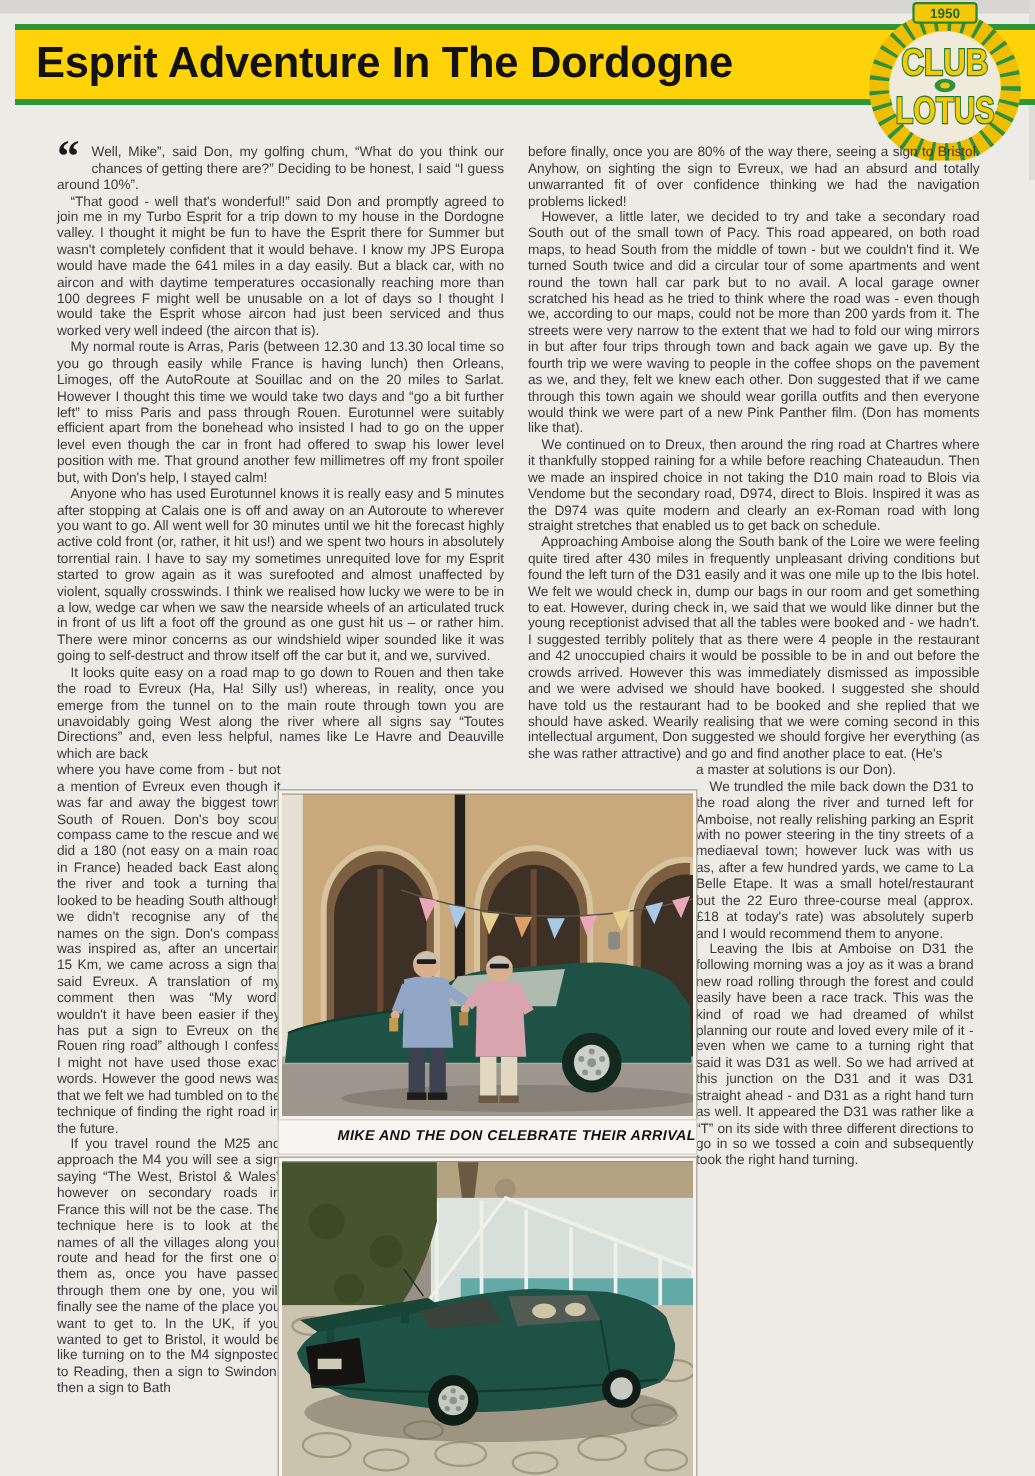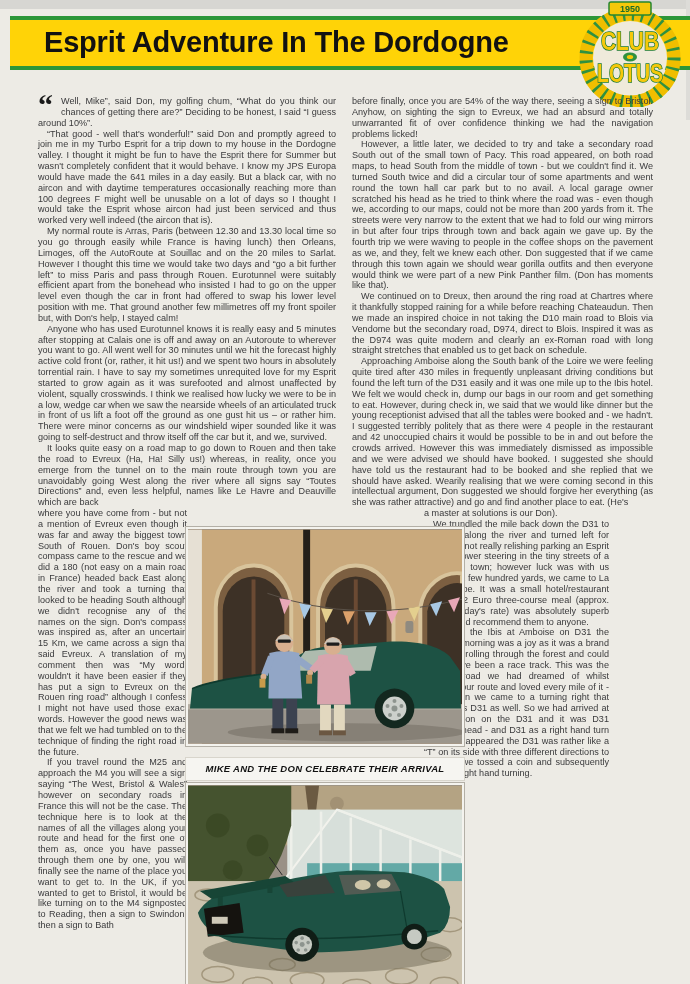--- a/index.html
+++ b/index.html
@@ -5,42 +5,42 @@
   html,body{margin:0;padding:0;}
   body{width:690px;height:984px;overflow:hidden;background:#edebe5;
        font-family:"Liberation Sans",sans-serif;}
   #page{position:relative;width:690px;height:984px;background:#edebe5;overflow:hidden;}
   #scan-top{position:absolute;top:0;left:0;right:0;height:9px;background:#d7d6d2;}
   #scan-right{position:absolute;top:0;right:0;width:4px;height:120px;background:#dddcd8;}
 
   
   #banner{position:absolute;left:10px;top:16px;right:0;height:46px;background:#ffd307;
           border-top:4px solid #2c9638;border-bottom:4px solid #2c9638;}
-  #title{margin:0;padding-left:34px;font-size:29px;line-height:45px;font-weight:bold;
+  #title{margin:0;padding-left:14px;font-size:29px;line-height:45px;font-weight:bold;
          color:#121212;letter-spacing:-0.2px;white-space:nowrap;}
   #logo{position:absolute;right:2px;top:1px;width:116px;height:106px;}
 
   
   .col{position:absolute;top:96px;text-align:justify;color:#3a3a3c;
        font-size:9.1px;line-height:10.85px;}
   .col p{margin:0;text-indent:9px;}
   .col p.ni{text-indent:0;}
   #col-left{left:38px;width:298px;}
   #col-right{left:352px;width:301px;}
   .narrow-l{width:149px;}
-  .narrow-r{width:185px;margin-left:72px;}
+  .narrow-r{width:185px;margin-left:112px;}
   .dropq{float:left;width:20px;height:19px;margin:-3px 3px 0 0;
          font-family:"Liberation Serif",serif;font-weight:bold;font-size:30px;
          line-height:24px;color:#1a1a1a;}
 
   
   #photos{position:absolute;left:186px;top:527px;width:278px;}
   .photo{display:block;border:2px solid #f4f3ee;box-shadow:0 0 0 1px #b3afa6;background:#9a9186;}
-  #caption{margin:12px 0 3px;height:22px;background:#f6f5f1;box-shadow:0 0 0 1px #d8d5cc;
-           text-align:center;font-weight:bold;font-style:italic;font-size:9.5px;
+  #caption{margin:1px 0 3px;height:22px;background:#f6f5f1;box-shadow:0 0 0 1px #d8d5cc;
+           text-align:right;font-weight:bold;font-style:italic;font-size:9.5px;
            line-height:22px;color:#111;letter-spacing:0.3px;}
 </style>
 </head>
 <body>
 
 <div id="page">
   <div id="scan-top"></div>
   <div id="scan-right"></div>
 
   <div id="banner">
@@ -65,21 +65,21 @@
     <p>My normal route is Arras, Paris (between 12.30 and 13.30 local time so you go through easily while France is having lunch) then Orleans, Limoges, off the AutoRoute at Souillac and on the 20 miles to Sarlat. However I thought this time we would take two days and “go a bit further left” to miss Paris and pass through Rouen. Eurotunnel were suitably efficient apart from the bonehead who insisted I had to go on the upper level even though the car in front had offered to swap his lower level position with me. That ground another few millimetres off my front spoiler but, with Don's help, I stayed calm!</p>
     <p>Anyone who has used Eurotunnel knows it is really easy and 5 minutes after stopping at Calais one is off and away on an Autoroute to wherever you want to go. All went well for 30 minutes until we hit the forecast highly active cold front (or, rather, it hit us!) and we spent two hours in absolutely torrential rain. I have to say my sometimes unrequited love for my Esprit started to grow again as it was surefooted and almost unaffected by violent, squally crosswinds. I think we realised how lucky we were to be in a low, wedge car when we saw the nearside wheels of an articulated truck in front of us lift a foot off the ground as one gust hit us – or rather him. There were minor concerns as our windshield wiper sounded like it was going to self-destruct and throw itself off the car but it, and we, survived.</p>
     <p>It looks quite easy on a road map to go down to Rouen and then take the road to Evreux (Ha, Ha! Silly us!) whereas, in reality, once you emerge from the tunnel on to the main route through town you are unavoidably going West along the river where all signs say “Toutes Directions” and, even less helpful, names like Le Havre and Deauville which are back</p>
     <div class="narrow-l">
       <p class="ni">where you have come from - but not a mention of Evreux even though it was far and away the biggest town South of Rouen. Don's boy scout compass came to the rescue and we did a 180 (not easy on a main road in France) headed back East along the river and took a turning that looked to be heading South although we didn't recognise any of the names on the sign. Don's compass was inspired as, after an uncertain 15 Km, we came across a sign that said Evreux. A translation of my comment then was “My word, wouldn't it have been easier if they has put a sign to Evreux on the Rouen ring road” although I confess I might not have used those exact words. However the good news was that we felt we had tumbled on to the technique of finding the right road in the future.</p>
       <p>If you travel round the M25 and approach the M4 you will see a sign saying “The West, Bristol &amp; Wales” however on secondary roads in France this will not be the case. The technique here is to look at the names of all the villages along your route and head for the first one of them as, once you have passed through them one by one, you will finally see the name of the place you want to get to. In the UK, if you wanted to get to Bristol, it would be like turning on to the M4 signposted to Reading, then a sign to Swindon, then a sign to Bath</p>
     </div>
   </div>
 
   <div id="col-right" class="col">
-    <p class="ni">before finally, once you are 54% of the way there, seeing a sign to Bristol. Anyhow, on sighting the sign to Evreux, we had an absurd and totally unwarranted fit of over confidence thinking we had the navigation problems licked!</p>
+    <p class="ni">before finally, once you are 80% of the way there, seeing a sign to Bristol. Anyhow, on sighting the sign to Evreux, we had an absurd and totally unwarranted fit of over confidence thinking we had the navigation problems licked!</p>
     <p>However, a little later, we decided to try and take a secondary road South out of the small town of Pacy. This road appeared, on both road maps, to head South from the middle of town - but we couldn't find it. We turned South twice and did a circular tour of some apartments and went round the town hall car park but to no avail. A local garage owner scratched his head as he tried to think where the road was - even though we, according to our maps, could not be more than 200 yards from it. The streets were very narrow to the extent that we had to fold our wing mirrors in but after four trips through town and back again we gave up. By the fourth trip we were waving to people in the coffee shops on the pavement as we, and they, felt we knew each other. Don suggested that if we came through this town again we should wear gorilla outfits and then everyone would think we were part of a new Pink Panther film. (Don has moments like that).</p>
     <p>We continued on to Dreux, then around the ring road at Chartres where it thankfully stopped raining for a while before reaching Chateaudun. Then we made an inspired choice in not taking the D10 main road to Blois via Vendome but the secondary road, D974, direct to Blois. Inspired it was as the D974 was quite modern and clearly an ex-Roman road with long straight stretches that enabled us to get back on schedule.</p>
     <p>Approaching Amboise along the South bank of the Loire we were feeling quite tired after 430 miles in frequently unpleasant driving conditions but found the left turn of the D31 easily and it was one mile up to the Ibis hotel. We felt we would check in, dump our bags in our room and get something to eat. However, during check in, we said that we would like dinner but the young receptionist advised that all the tables were booked and - we hadn't. I suggested terribly politely that as there were 4 people in the restaurant and 42 unoccupied chairs it would be possible to be in and out before the crowds arrived. However this was immediately dismissed as impossible and we were advised we should have booked. I suggested she should have told us the restaurant had to be booked and she replied that we should have asked. Wearily realising that we were coming second in this intellectual argument, Don suggested we should forgive her everything (as she was rather attractive) and go and find another place to eat. (He's</p>
     <div class="narrow-r">
       <p class="ni">a master at solutions is our Don).</p>
       <p>We trundled the mile back down the D31 to the road along the river and turned left for Amboise, not really relishing parking an Esprit with no power steering in the tiny streets of a mediaeval town; however luck was with us as, after a few hundred yards, we came to La Belle Etape. It was a small hotel/restaurant but the 22 Euro three-course meal (approx. £18 at today's rate) was absolutely superb and I would recommend them to anyone.</p>
       <p>Leaving the Ibis at Amboise on D31 the following morning was a joy as it was a brand new road rolling through the forest and could easily have been a race track. This was the kind of road we had dreamed of whilst planning our route and loved every mile of it - even when we came to a turning right that said it was D31 as well. So we had arrived at this junction on the D31 and it was D31 straight ahead - and D31 as a right hand turn as well. It appeared the D31 was rather like a “T” on its side with three different directions to go in so we tossed a coin and subsequently took the right hand turning.</p>
     </div>
   </div>
 

